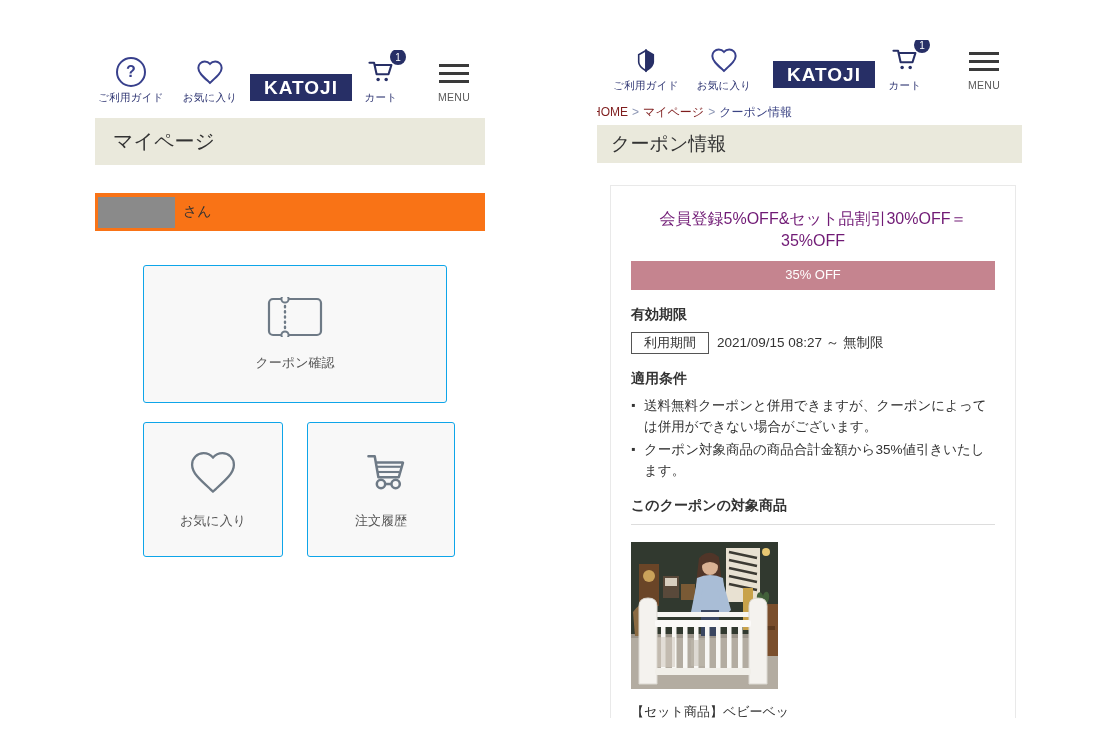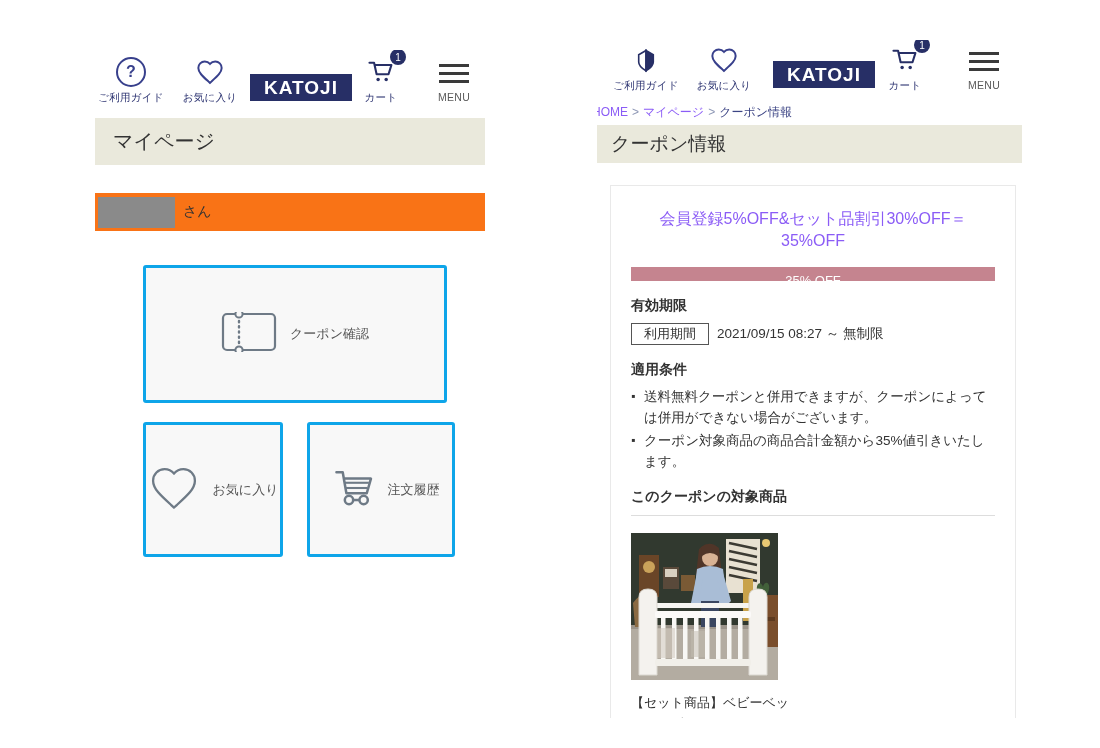--- a/index.html
+++ b/index.html
@@ -28,36 +28,36 @@
 
   
   .title-bar{position:absolute;left:0;width:100%;background:#eae9dc;color:#333;}
   #phone-left .title-bar{top:68px;height:47px;line-height:47px;font-size:20px;padding-left:18px;box-sizing:border-box;}
   #phone-right .title-bar{top:85px;height:38px;line-height:38px;font-size:19px;padding-left:14px;box-sizing:border-box;}
 
   
   .user-bar{position:absolute;left:0;top:143px;width:100%;height:38px;background:#f97316;
     display:flex;align-items:center;font-size:14px;}
   .redacted{width:77px;height:31px;background:#8a8a8a;margin:0 8px 0 3px;}
-  .menu-card{position:absolute;background:#f8f8f8;border:3px solid #0ea5e9;border-radius:3px;
-    display:flex;flex-direction:row;align-items:center;justify-content:center;gap:13px;cursor:pointer;box-sizing:border-box;}
+  .menu-card{position:absolute;background:#f8f8f8;border:1px solid #0ea5e9;border-radius:3px;
+    display:flex;flex-direction:column;align-items:center;justify-content:center;gap:13px;cursor:pointer;box-sizing:border-box;}
   #card-coupon{left:48px;top:215px;width:304px;height:138px;}
   #card-fav{left:48px;top:372px;width:140px;height:135px;}
   #card-orders{left:212px;top:372px;width:148px;height:135px;}
   .menu-card .lbl{font-size:13px;color:#555;}
 
   
   .breadcrumb{position:absolute;left:0;top:64px;font-size:12px;white-space:nowrap;margin-left:-5px;color:#9aa3bd;}
-  .breadcrumb .crumb{color:#8b5cf6;cursor:pointer;}
+  .breadcrumb .crumb{color:#7f1d1d;cursor:pointer;}
   .breadcrumb .sep{margin:0 4px;color:#8d97b5;}
   .breadcrumb .current{color:#3c4484;}
   .coupon-card{position:absolute;left:13px;top:145px;width:406px;height:540px;background:#fff;
     border:1px solid #e9e9e9;box-sizing:border-box;padding:18px 20px;}
-  .coupon-title{margin-top:4px;text-align:center;color:#8b5cf6;font-size:16px;line-height:1.4;}
-  .discount-bar{margin-top:14px;height:14px;line-height:27px;background:#c5848f;color:#fff;
+  .coupon-title{margin-top:4px;text-align:center;color:#701a75;font-size:16px;line-height:1.4;}
+  .discount-bar{margin-top:8px;height:29px;line-height:27px;background:#c5848f;color:#fff;
     text-align:center;font-size:13px;}
   .sec-head{margin-top:16px;font-size:14px;font-weight:bold;color:#333;}
   .period-row{margin-top:8px;font-size:13.5px;display:flex;align-items:center;}
   .period-tag{display:inline-block;border:1px solid #555;padding:1px 12px;margin-right:8px;font-size:13px;}
   ul.conds{margin:8px 0 0 0;padding:0;list-style:none;}
   ul.conds li{position:relative;padding-left:13px;font-size:13.5px;line-height:1.55;color:#333;margin-bottom:2px;}
   ul.conds li::before{content:"▪";position:absolute;left:0;top:0;font-size:12px;color:#333;}
   .rule{border:none;border-top:1px solid #ddd;margin:9px 0 0 0;}
   .product{margin-top:17px;width:165px;cursor:pointer;}
   .product-photo{width:147px;height:147px;display:block;}

